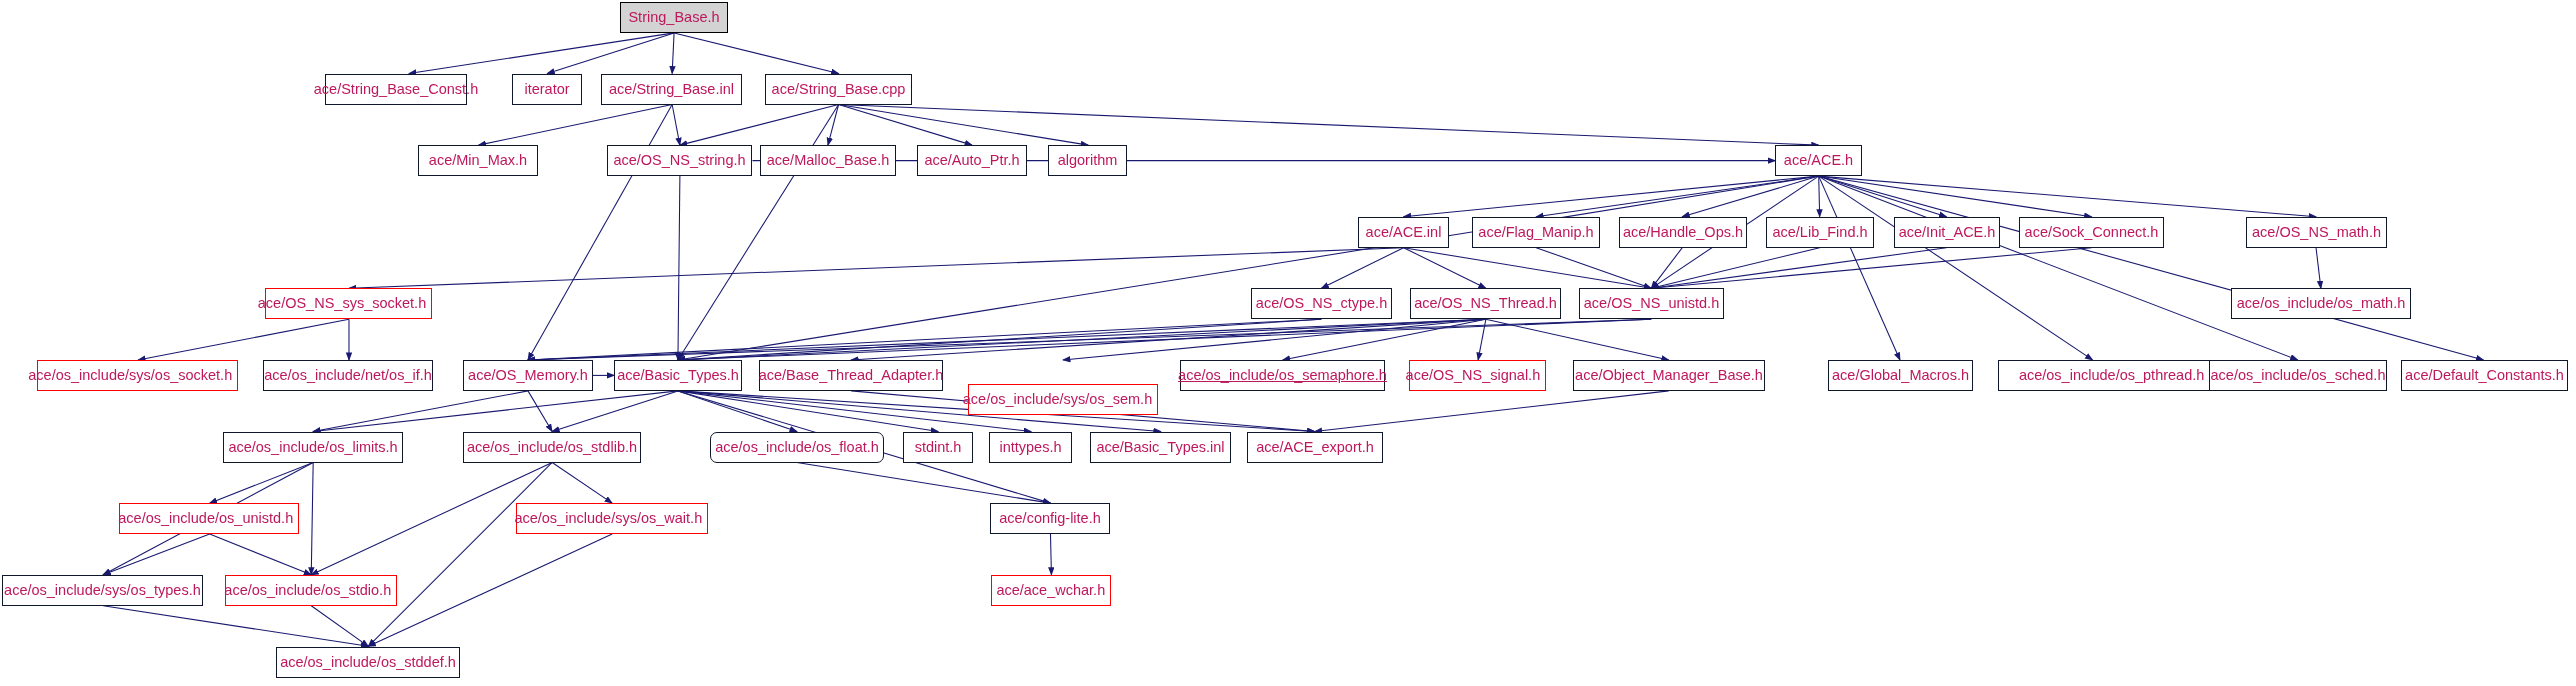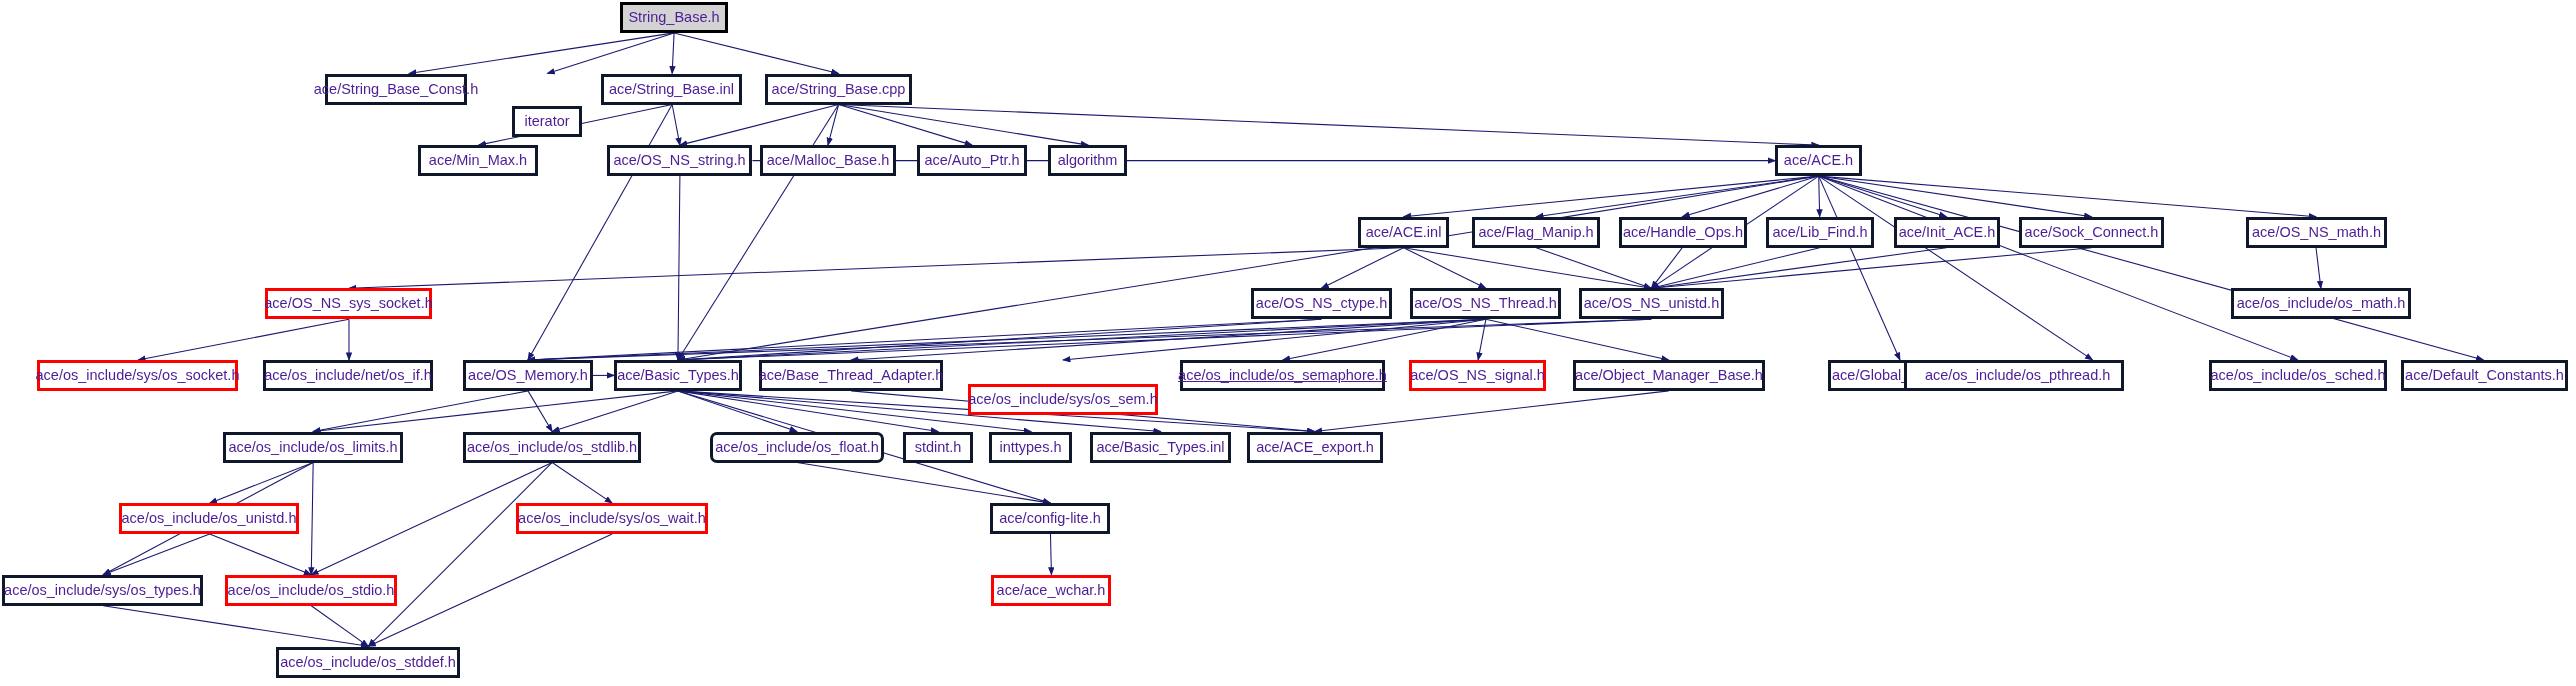--- a/index.html
+++ b/index.html
@@ -1,22 +1,22 @@
 <!DOCTYPE html>
 <html><head>
 <meta charset="utf-8">
 <style>
   html,body{margin:0;padding:0;background:#ffffff;}
   #canvas{position:relative;width:2576px;height:686px;background:#ffffff;
           font-family:"Liberation Sans", sans-serif;}
-  .node{position:absolute;box-sizing:border-box;border:3px solid #0f172a;
-        background:#ffffff;color:#4c1d95;font-size:14.5px;line-height:1;
+  .node{position:absolute;box-sizing:border-box;border:1px solid #0f172a;
+        background:#ffffff;color:#be185d;font-size:14.5px;line-height:1;
         display:flex;align-items:center;justify-content:center;white-space:nowrap;
         padding:0 4.8px;height:31px;}
-  .node.red{border-color:#ff0000;}
+  .node.red{border-color:#ff0000;justify-content:flex-end;}
   .node.gray{background:#d3d3d3;border-color:#000000;}
   svg.edges{position:absolute;left:0;top:0;width:2576px;height:686px;overflow:visible;}
 </style>
 </head>
 <body>
 
 <div id="canvas">
   <svg class="edges" viewBox="0 0 2661 709" width="2576" height="686">
     <defs>
       <marker id="arrow" markerWidth="8" markerHeight="8" refX="7" refY="3" orient="auto" markerUnits="strokeWidth">
@@ -103,21 +103,21 @@
         <path d="M632,552 Q506,610 380,668" marker-end="url(#arrow)"></path>
       </g>
   </svg>
   <div id="node-layer">
       <div class="node gray" style="left: 620px; top: 1.9px; width: 108px;">
         <span>String_Base.h</span>
       </div>
       <div class="node" style="left: 325px; top: 74px; width: 142px;">
         <span>ace/String_Base_Const.h</span>
       </div>
-      <div class="node" style="left: 512px; top: 74px; width: 70px; margin-top: 32px;">
+      <div class="node" style="left: 512px; top: 74px; width: 70px;">
         <span>iterator</span>
       </div>
       <div class="node" style="left: 601px; top: 74px; width: 141px;">
         <span>ace/String_Base.inl</span>
       </div>
       <div class="node" style="left: 765px; top: 74px; width: 147px;">
         <span>ace/String_Base.cpp</span>
       </div>
       <div class="node" style="left: 418px; top: 145px; width: 120px;">
         <span>ace/Min_Max.h</span>
@@ -196,21 +196,21 @@
       </div>
       <div class="node red" style="left: 1409px; top: 360px; width: 137px;">
         <span>ace/OS_NS_signal.h</span>
       </div>
       <div class="node" style="left: 1573px; top: 360px; width: 192px;">
         <span>ace/Object_Manager_Base.h</span>
       </div>
       <div class="node" style="left: 1828px; top: 360px; width: 145px;">
         <span>ace/Global_Macros.h</span>
       </div>
-      <div class="node" style="left: 1904px; top: 360px; width: 220px; padding-left: 12px;">
+      <div class="node" style="left: 1998px; top: 360px; width: 220px; padding-left: 12px;">
         <span>ace/os_include/os_pthread.h</span>
       </div>
       <div class="node" style="left: 2209px; top: 360px; width: 178px;">
         <span>ace/os_include/os_sched.h</span>
       </div>
       <div class="node" style="left: 2401px; top: 360px; width: 167px;">
         <span>ace/Default_Constants.h</span>
       </div>
       <div class="node" style="left: 223px; top: 432px; width: 180px;">
         <span>ace/os_include/os_limits.h</span>

